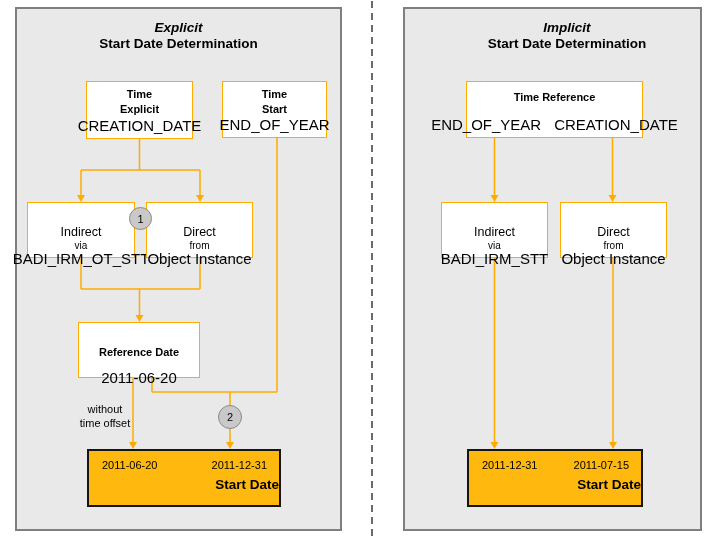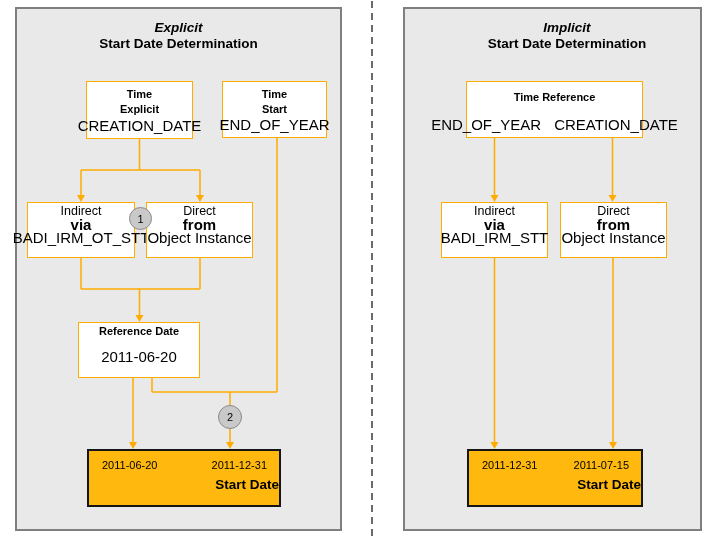--- a/index.html
+++ b/index.html
@@ -6,32 +6,32 @@
   .canvas{position:relative;width:720px;height:540px;background:#fff;overflow:hidden;
           font-family:"Liberation Sans",sans-serif;color:#000;}
   .panel{position:absolute;background:#E9E9E9;border:2px solid #7F7F7F;box-sizing:border-box;z-index:0;}
   .panel-title{position:absolute;text-align:center;font-size:13.5px;font-weight:bold;line-height:16px;z-index:2;}
   .panel-title .t1{font-style:italic;}
   svg.wires{position:absolute;left:0;top:0;z-index:1;}
   .box{position:absolute;background:#fff;border:1.5px solid #FFAC00;box-sizing:border-box;
        display:flex;flex-direction:column;align-items:center;z-index:2;}
   .bt{font-weight:bold;font-size:11px;line-height:15px;}
   .rt{font-size:12.5px;line-height:15px;}
-  .sub{font-size:15px;line-height:12px;font-weight:bold;}
+  .sub{font-size:10px;line-height:12px;}
   .val{font-size:15px;line-height:13px;white-space:nowrap;}
   .push-bottom{margin-top:auto;margin-bottom:6px;}
   .valrow{display:flex;gap:13px;}
   .startdate{position:absolute;background:#FFB90E;border:2px solid #151515;box-sizing:border-box;z-index:2;}
   .sd-dates{display:flex;justify-content:space-between;padding:8px 12px 0 13px;font-size:11px;}
   .sd-title{text-align:right;font-weight:bold;font-size:13.5px;margin-top:6px;}
   .marker{position:absolute;width:23px;height:23px;border-radius:50%;background:#C9C9C9;
           border:1px solid #8A8A8A;display:flex;align-items:center;justify-content:center;
           font-size:11px;z-index:3;box-sizing:border-box;}
   .note{position:absolute;font-size:11px;line-height:14px;text-align:center;z-index:2;}
-  .pt9{padding-top:1px;} .pt5{padding-top:5px;} .pt8{padding-top:8px;}
+  .pt9{padding-top:22px;} .pt5{padding-top:5px;} .pt8{padding-top:8px;}
   .mt11{margin-top:11px;}
 </style>
 </head>
 <body>
 
 <div class="canvas">
 
   <div class="panel" style="left:15px;top:7px;width:327px;height:524px;"></div>
   <div class="panel" style="left:403px;top:7px;width:299px;height:524px;"></div>
 
@@ -98,20 +98,24 @@
 
   <div class="marker" style="left:129px;top:207px;">
     <span>1</span>
   </div>
 
   <div class="box pt9" style="left:78px;top:322px;width:122px;height:56px;">
     <div class="bt">Reference Date</div>
     <div class="val mt11">2011-06-20</div>
   </div>
 
+  <div class="note" style="left:61px;top:402px;width:88px;">
+    <div>without</div>
+    <div>time offset</div>
+  </div>
 
   <div class="marker" style="left:218px;top:405px;width:24px;height:24px;">
     <span>2</span>
   </div>
 
   <div class="startdate" style="left:87px;top:449px;width:194px;height:58px;">
     <div class="sd-dates">
       <span>2011-06-20</span>
       <span>2011-12-31</span>
     </div>

